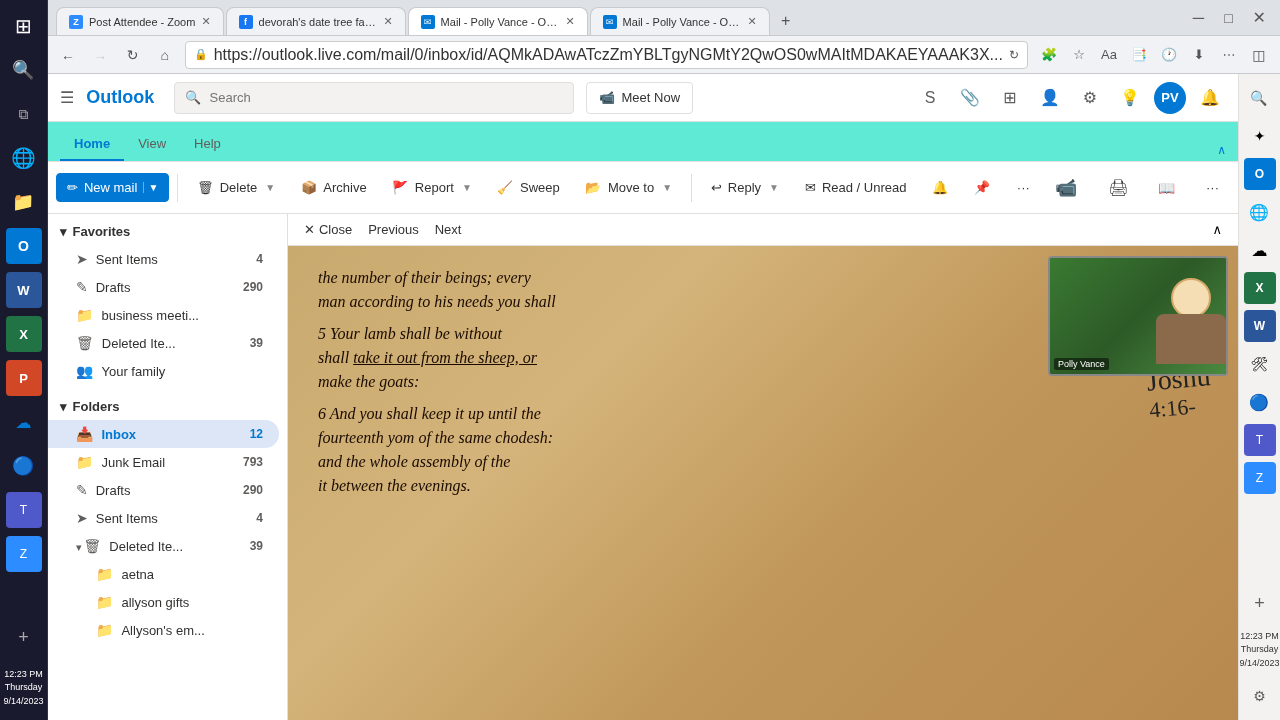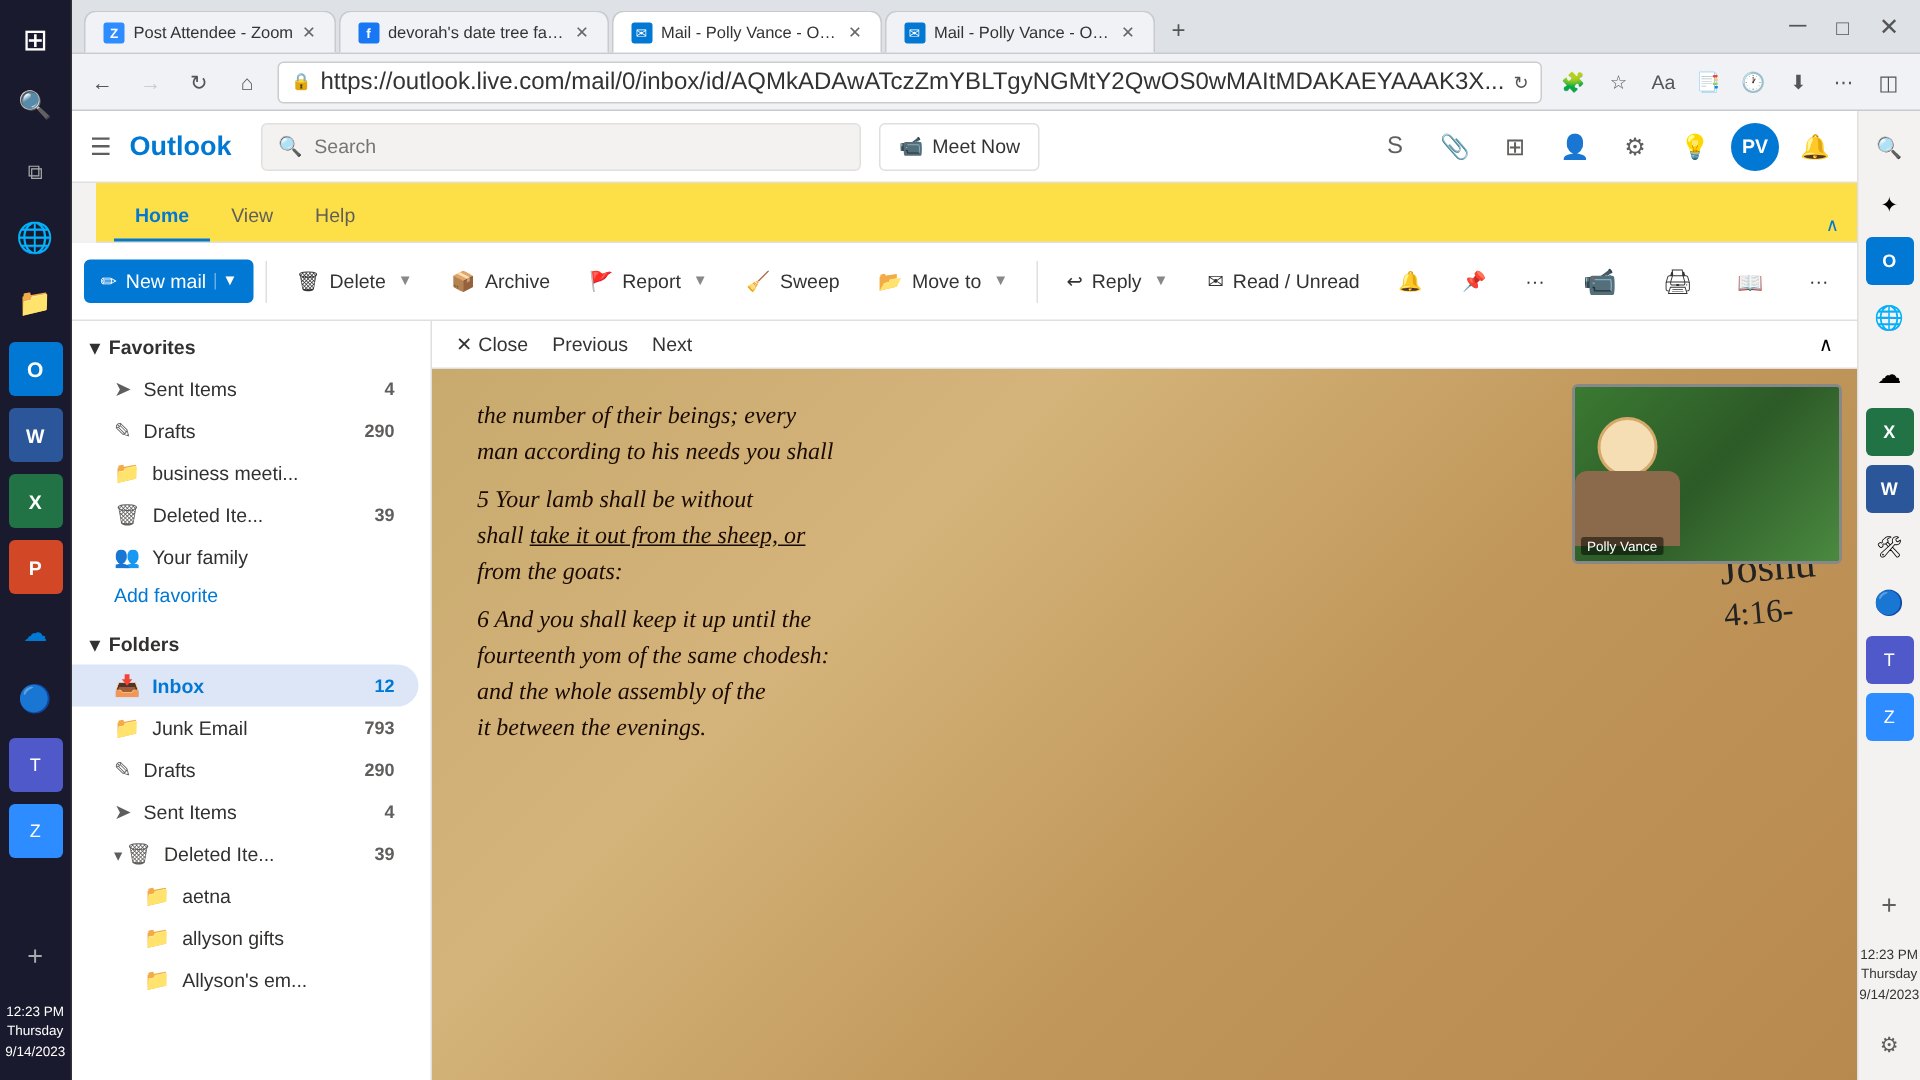--- a/index.html
+++ b/index.html
@@ -30,21 +30,21 @@
     .hamburger { cursor: pointer; font-size: 16px; color: #605e5c; }
     .outlook-logo { font-size: 18px; font-weight: 600; color: #0078d4; }
     .search-box { flex: 1; max-width: 400px; height: 32px; background: #f3f2f1; border: 1px solid #e1dfdd; border-radius: 4px; display: flex; align-items: center; padding: 0 10px; gap: 8px; margin-left: 8px; }
     .search-box input { border: none; background: transparent; font-size: 13px; outline: none; flex: 1; color: #333; }
     .meet-now-btn { display: flex; align-items: center; gap: 6px; padding: 0 12px; height: 32px; border: 1px solid #e1dfdd; border-radius: 4px; cursor: pointer; font-size: 13px; color: #333; }
     .header-right { display: flex; align-items: center; gap: 8px; margin-left: auto; }
     .header-icon { width: 32px; height: 32px; display: flex; align-items: center; justify-content: center; cursor: pointer; color: #605e5c; font-size: 16px; border-radius: 50%; }
     .avatar { width: 32px; height: 32px; border-radius: 50%; background: #0078d4; color: #fff; display: flex; align-items: center; justify-content: center; font-size: 13px; font-weight: 600; cursor: pointer; }
 
     
-    .nav-tabs { background: #fde047; border-bottom: 1px solid #e1dfdd; height: 40px; display: flex; align-items: flex-end; padding: 0 12px; gap: 0; flex-shrink: 0; margin-left: 16px; }
+    .nav-tabs { background: #5eead4; border-bottom: 1px solid #e1dfdd; height: 40px; display: flex; align-items: flex-end; padding: 0 12px; gap: 0; flex-shrink: 0; }
     .nav-tab { padding: 8px 14px; font-size: 13px; cursor: pointer; color: #605e5c; border-bottom: 2px solid transparent; }
     .nav-tab.active { color: #0078d4; border-bottom-color: #0078d4; font-weight: 600; }
 
     
     .ribbon { background: #fff; border-bottom: 1px solid #e1dfdd; height: 52px; display: flex; align-items: center; padding: 0 8px; gap: 4px; flex-shrink: 0; }
     .ribbon-btn { display: flex; align-items: center; gap: 6px; padding: 6px 10px; border-radius: 4px; cursor: pointer; font-size: 13px; color: #333; white-space: nowrap; border: 1px solid transparent; }
     .ribbon-btn.primary { background: #0078d4; color: #fff; border-color: #0078d4; }
     .ribbon-separator { width: 1px; height: 28px; background: #e1dfdd; margin: 0 4px; }
 
     
@@ -68,21 +68,21 @@
     .email-subject { padding: 12px 16px; font-size: 18px; font-weight: 400; color: #323130; flex-shrink: 0; }
     .email-body { flex: 1; overflow: hidden; position: relative; }
 
     
     .bible-image { background: linear-gradient(135deg, #c8a96e 0%, #d4b47a 30%, #c0965a 60%, #b8894e 100%); width: 100%; height: 100%; display: flex; align-items: center; justify-content: center; position: relative; overflow: hidden; }
     .bible-text-overlay { position: absolute; inset: 0; padding: 20px 30px; font-family: 'Times New Roman', serif; font-size: 16px; line-height: 1.5; color: #1a0a00; font-style: italic; }
     .bible-text-overlay .underlined { text-decoration: underline; }
 
     
     .video-overlay { position: absolute; top: 10px; right: 10px; width: 180px; height: 120px; background: #2d5a27; border: 2px solid #888; border-radius: 4px; overflow: hidden; display: flex; align-items: center; justify-content: center; z-index: 10; }
-    .video-placeholder { width: 100%; height: 100%; background: linear-gradient(135deg, #3a7a32, #2d5a27, #4a8a40); display: flex; align-items: center; justify-content: flex-start; position: relative; }
+    .video-placeholder { width: 100%; height: 100%; background: linear-gradient(135deg, #3a7a32, #2d5a27, #4a8a40); display: flex; align-items: center; justify-content: flex-end; position: relative; }
     .video-label { position: absolute; bottom: 4px; left: 4px; background: rgba(0,0,0,0.5); color: #fff; font-size: 9px; padding: 1px 4px; border-radius: 2px; }
 
     
     .taskbar { width: 48px; background: #1a1a2e; display: flex; flex-direction: column; align-items: center; padding: 8px 0; gap: 8px; flex-shrink: 0; border-right: 1px solid #333; }
     .taskbar-icon { width: 36px; height: 36px; display: flex; align-items: center; justify-content: center; border-radius: 6px; cursor: pointer; font-size: 18px; }
 
     
     ::-webkit-scrollbar { width: 6px; }
     ::-webkit-scrollbar-track { background: #f1f1f1; }
     ::-webkit-scrollbar-thumb { background: #ccc; border-radius: 3px; }
@@ -290,21 +290,20 @@
               </div>
               <div class="sidebar-item">
                 <span class="sidebar-item-icon">🗑</span>
                 <span>Deleted Ite...</span>
                 <span class="sidebar-badge">39</span>
               </div>
               <div class="sidebar-item">
                 <span class="sidebar-item-icon">👥</span>
                 <span>Your family</span>
               </div>
-              <div class="add-favorite">Add favorite</div>
             </div>
 
             <div class="sidebar-section">
               <div class="sidebar-section-header">
                 <span>▾</span>
                 <span>Folders</span>
               </div>
               <div class="sidebar-item active">
                 <span class="sidebar-item-icon">📥</span>
                 <span>Inbox</span>
@@ -367,21 +366,21 @@
 
             <div class="email-body">
               <div class="bible-image">
                 <div class="bible-text-overlay">
                   <div>the number of their beings; every</div>
                   <div>man according to his needs you shall</div>
                   <div style="margin-top:8px;">5 Your lamb shall be without</div>
                   <div>
                     shall <span class="underlined">take it out from the sheep, or</span>
                   </div>
-                  <div>from the goats:</div>
+                  <div>make the goats:</div>
                   <div style="margin-top:8px;">6 And you shall keep it up until the</div>
                   <div>fourteenth yom of the same chodesh:</div>
                   <div>and the whole assembly of the</div>
                   <div>it between the evenings.</div>
                 </div>
 
                 <div style="position:absolute; right:30px; top:30px; font-family:cursive; font-size:24px; color:#222; transform:rotate(-5deg);">
                   <div>and</div>
                   <div style="font-size:28px; margin-top:60px;">Joshu</div>
                   <div style="font-size:22px;">4:16-</div>

